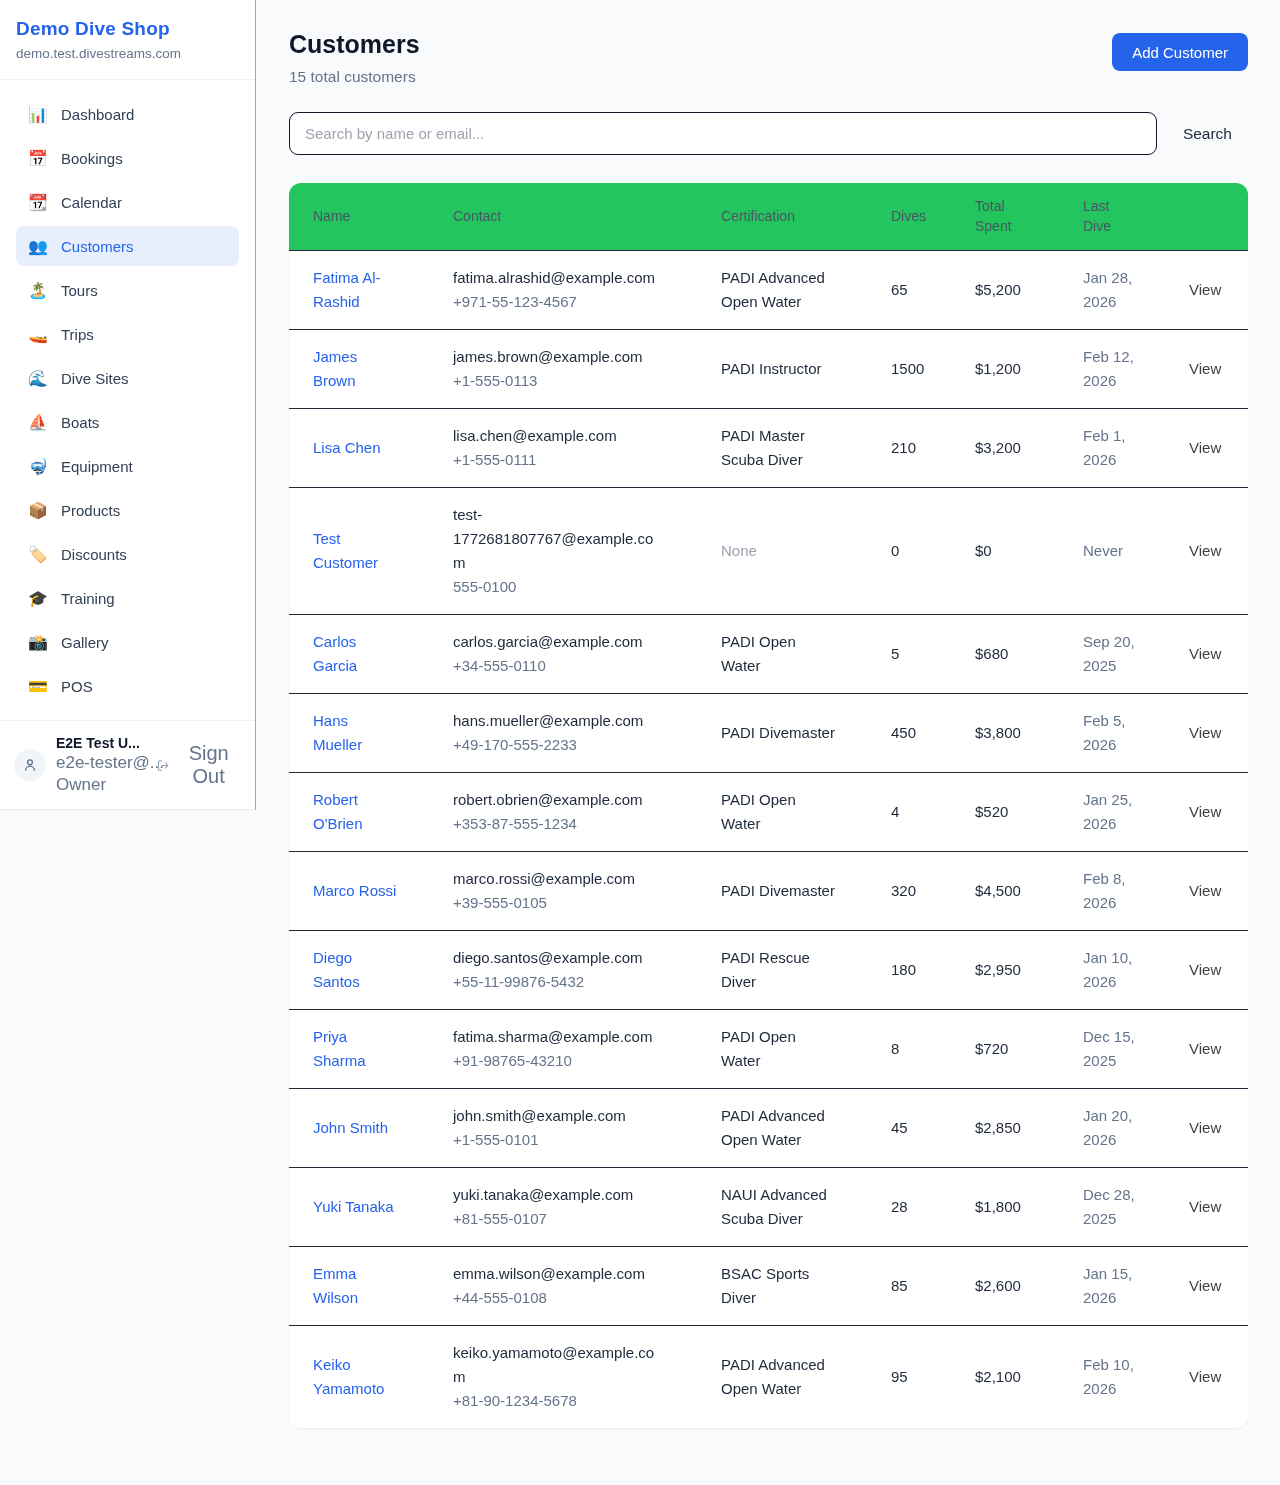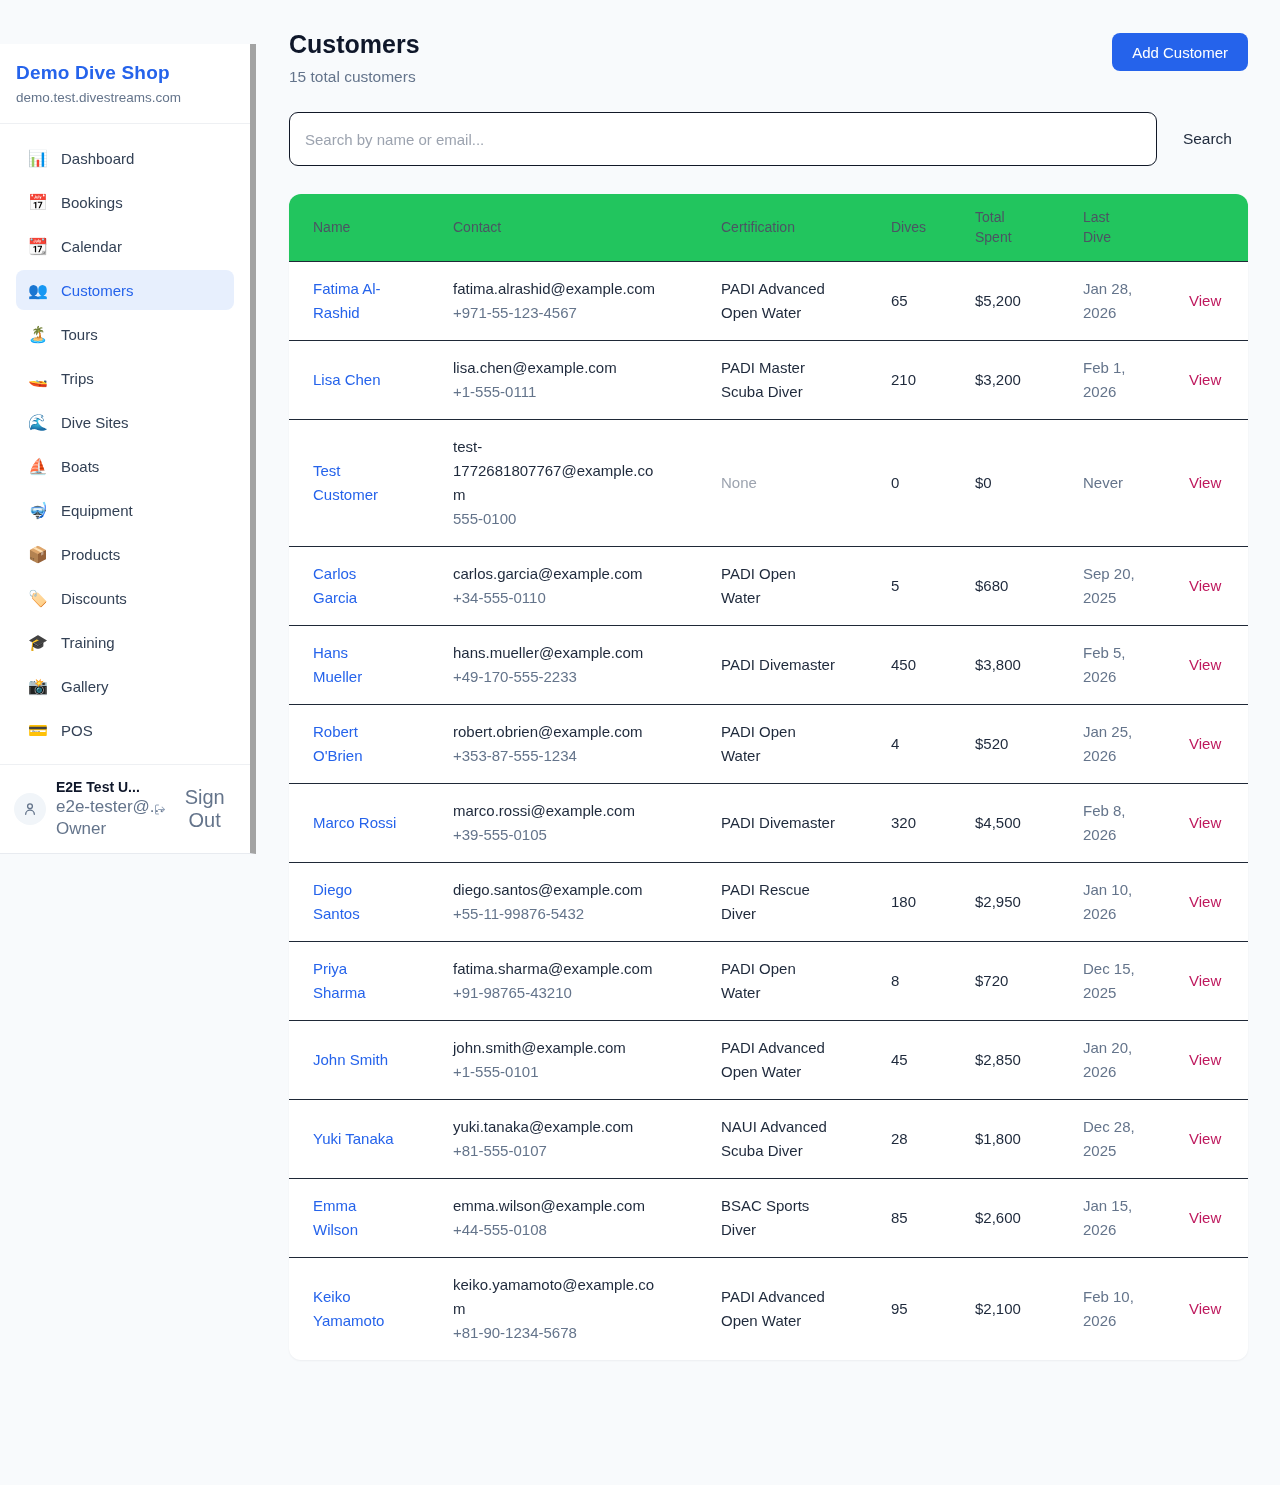--- a/index.html
+++ b/index.html
@@ -2,21 +2,21 @@
 <html><head>
 <meta charset="utf-8">
 <style>
   * { margin:0; padding:0; box-sizing:border-box; }
   html,body { background:#f8fafc; }
   body { font-family:"Liberation Sans", sans-serif; color:#1e293b; }
   .app { position:relative; width:1280px; min-height:1485px; background:#f8fafc; overflow:hidden; }
 
   
   .sidebar { position:absolute; top:0; left:0; width:256px; background:#ffffff;
-             border-right:6px solid #a3a3a3; border-bottom:1px solid #e8ebf0;margin-top:44px; }
+             border-right:1px solid #a3a3a3; border-bottom:1px solid #e8ebf0; }
   .side-head { padding:18px 16px 18px; border-bottom:1px solid #eef0f3; }
   .shop-name { color:#2563eb; font-size:19px; font-weight:bold; letter-spacing:.2px; }
   .shop-domain { color:#64748b; font-size:13.5px; margin-top:6px; }
   .nav { padding:14px 16px 10px; }
   .nav-item { display:flex; align-items:center; gap:13px; height:40px; margin-bottom:4px;
               padding:0 12px; border-radius:8px; color:#334155; font-size:15px; cursor:pointer; }
   .nav-item.active { background:#e7effd; color:#2563eb; }
   .nav-icon { font-size:16px; width:20px; text-align:center; flex:none; }
   .side-foot { border-top:1px solid #eef0f3; padding:14px 14px; display:flex; align-items:center; gap:10px; }
   .avatar { width:32px; height:32px; border-radius:50%; background:#f1f5f9; flex:none;
@@ -30,21 +30,21 @@
 
   
   .main { margin-left:256px; padding:30px 32px 30px 33px; }
   .main-head { display:flex; align-items:flex-start; justify-content:space-between; }
   .page-title { font-size:25px; font-weight:bold; color:#0f172a; }
   .page-subtitle { color:#64748b; font-size:15.5px; margin-top:9px; }
   .btn-primary { background:#2563eb; color:#ffffff; border:none; border-radius:8px; height:38px;
                  padding:0 20px; font-size:15px; cursor:pointer; margin-top:3px;
                  font-family:"Liberation Sans", sans-serif; }
   .search-row { display:flex; align-items:center; margin-top:26px; }
-  .search-input { flex:1; height:54px; border:1px solid #111827; border-radius:9px; background:#ffffff;
+  .search-input { flex:1; height:43px; border:1px solid #111827; border-radius:9px; background:#ffffff;
                   padding:0 15px; font-size:15px; color:#1e293b; outline:none;
                   font-family:"Liberation Sans", sans-serif; }
   .search-input::placeholder { color:#9ca3af; }
   .search-btn { background:none; border:none; color:#1e293b; font-size:15.5px; cursor:pointer;
                 margin-left:10px; padding:0 16px; font-family:"Liberation Sans", sans-serif; }
 
   
   .card { margin-top:28px; background:#ffffff; border-radius:12px; overflow:hidden;
           box-shadow:0 1px 2px rgba(15,23,42,.05); }
   table { width:100%; border-collapse:collapse; font-size:15px; table-layout:fixed; }
@@ -57,21 +57,21 @@
   td { padding:15px 12px; vertical-align:middle; line-height:1.6; }
   td.c-name { padding-left:24px; }
   td.c-name a { color:#2563eb; font-weight:500; text-decoration:none; display:inline-block; max-width:88px; }
   .email { color:#1e293b; display:inline-block; max-width:212px; overflow-wrap:break-word; }
   .phone { color:#64748b; }
   .cert { color:#1e293b; display:inline-block; max-width:118px; }
   .cert.muted { color:#9ca3af; }
   td.c-dives, td.c-spent { color:#1e293b; }
   td.c-last { color:#64748b; }
   td.c-last span { display:inline-block; max-width:62px; }
-  td.c-view a { color:#be185d; text-decoration:none; font-weight:500; }
+  td.c-view a { color:#404040; text-decoration:none; font-weight:500; }
 </style>
 </head>
 <body>
 
 <div class="app">
 
   <aside class="sidebar">
     <div class="side-head">
       <div class="shop-name">Demo Dive Shop</div>
       <div class="shop-domain">demo.test.divestreams.com</div>
@@ -208,20 +208,36 @@
                 <span class="cert js-mutable">PADI Advanced Open Water</span>
               </td>
               <td class="c-dives">65</td>
               <td class="c-spent">$5,200</td>
               <td class="c-last">
                 <span>Jan 28, 2026</span>
               </td>
               <td class="c-view"><a href="#">View</a></td>
             </tr>
             <tr>
+              <td class="c-name"><a href="#">James Brown</a></td>
+              <td class="c-contact">
+                <span class="email">james.brown@example.com</span><br>
+                <span class="phone">+1-555-0113</span>
+              </td>
+              <td class="c-cert">
+                <span class="cert js-mutable">PADI Instructor</span>
+              </td>
+              <td class="c-dives">1500</td>
+              <td class="c-spent">$1,200</td>
+              <td class="c-last">
+                <span>Feb 12, 2026</span>
+              </td>
+              <td class="c-view"><a href="#">View</a></td>
+            </tr>
+            <tr>
               <td class="c-name"><a href="#">Lisa Chen</a></td>
               <td class="c-contact">
                 <span class="email">lisa.chen@example.com</span><br>
                 <span class="phone">+1-555-0111</span>
               </td>
               <td class="c-cert">
                 <span class="cert js-mutable">PADI Master Scuba Diver</span>
               </td>
               <td class="c-dives">210</td>
               <td class="c-spent">$3,200</td>

